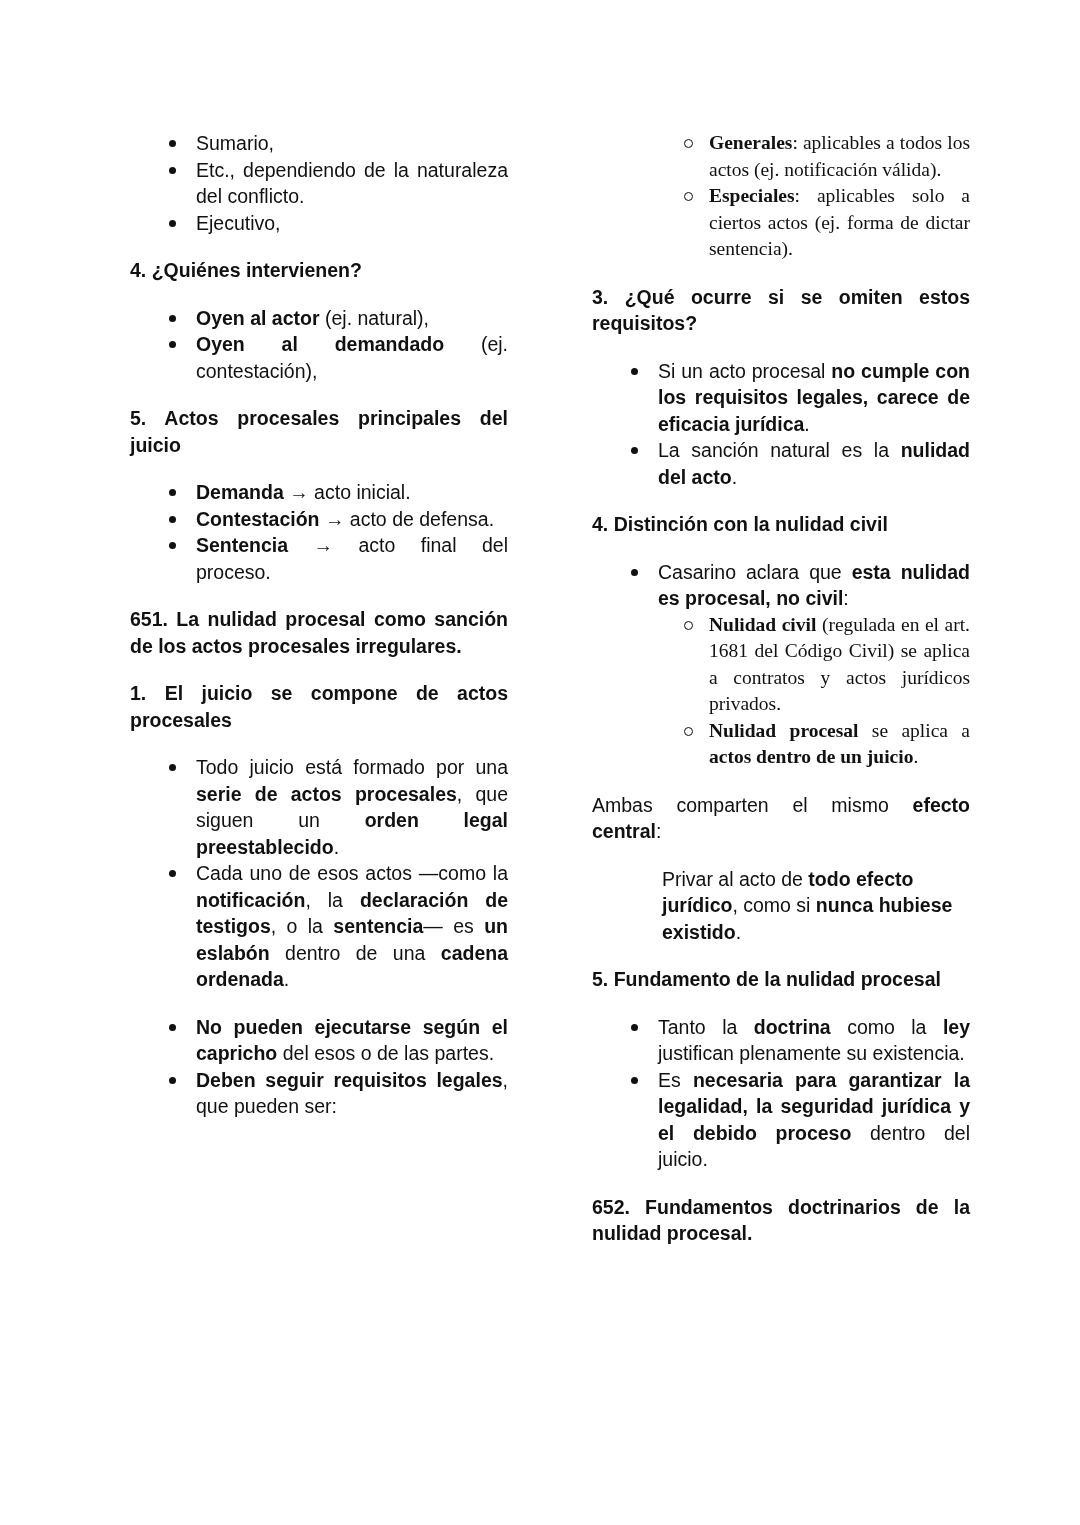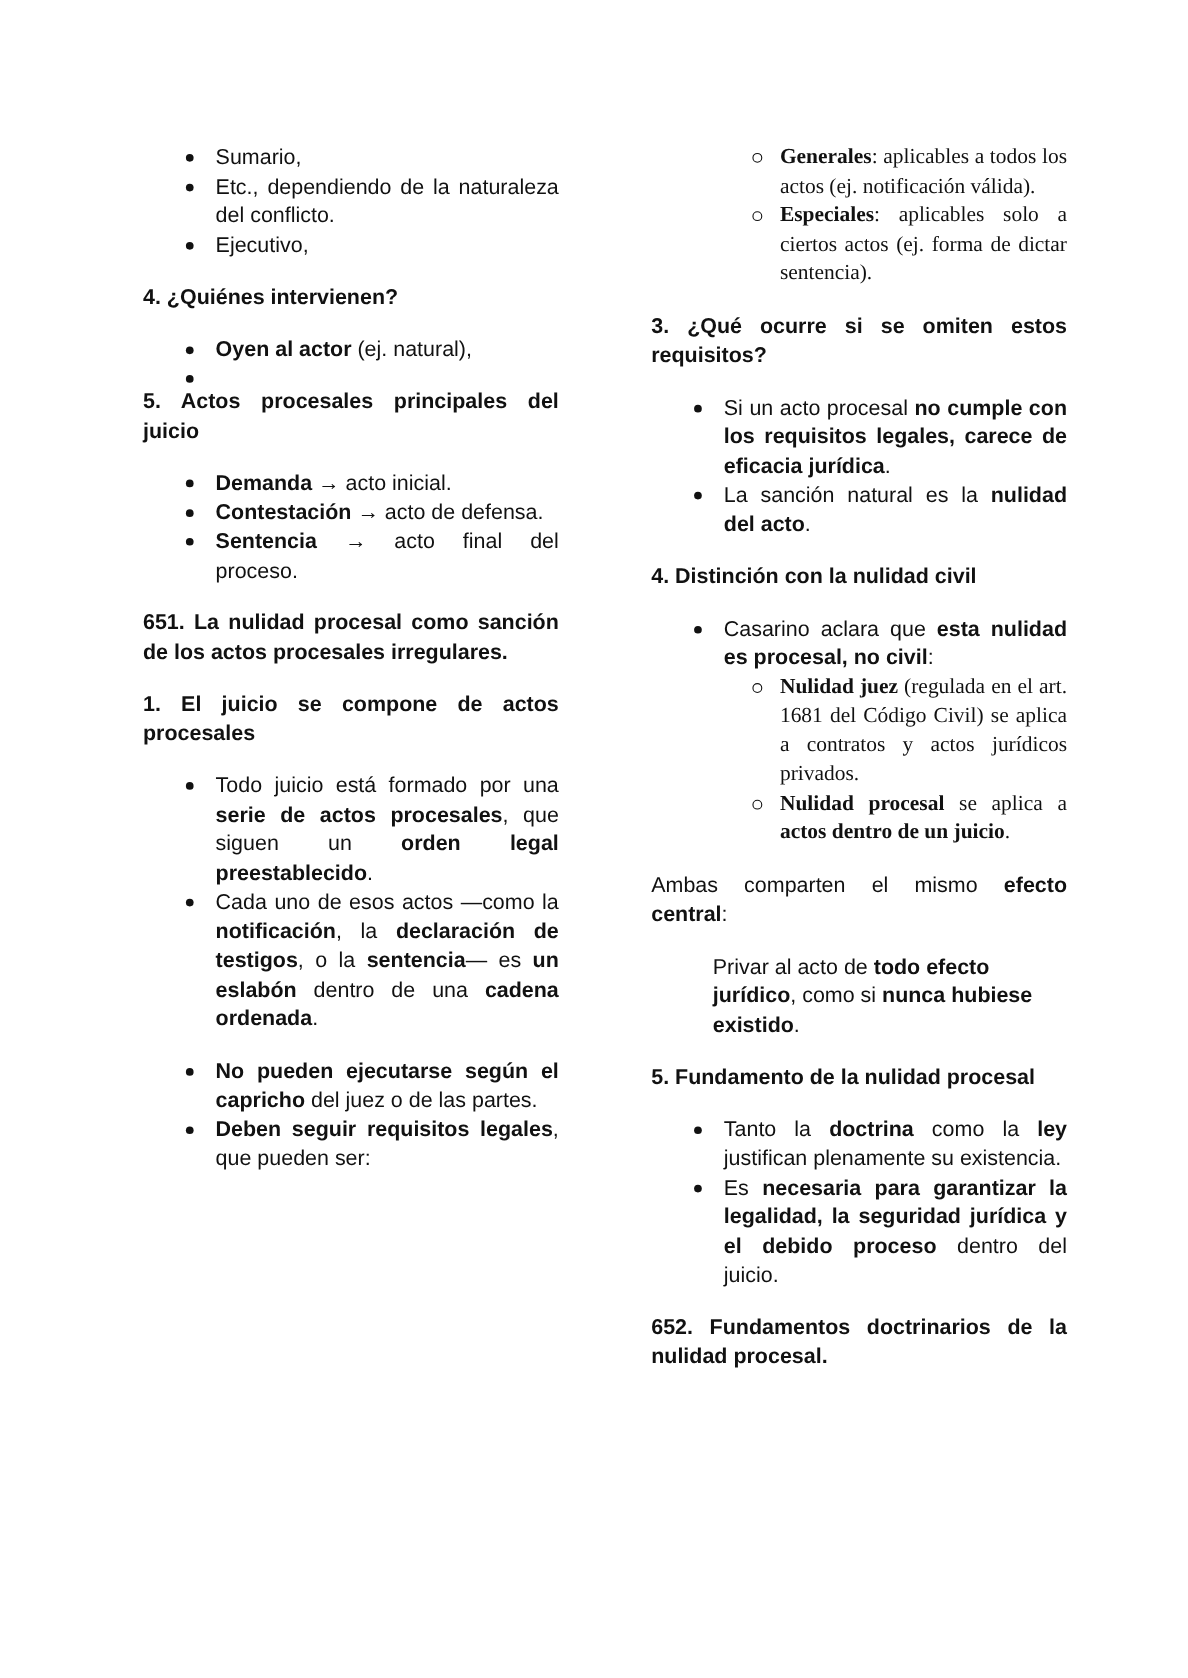--- a/index.html
+++ b/index.html
@@ -30,21 +30,21 @@
     flex: 0 0 378px;
   }
   .block { margin: 0 0 21px 0; }
   .heading {
     font-weight: bold;
     text-align: justify;
   }
   .heading.underline { }
   .paragraph { text-align: justify; }
   .quote {
-    margin-left: 56px;
+    margin-left: 70px;
     text-align: left;
   }
   .list { }
   .li {
     position: relative;
     text-align: justify;
   }
   .li.level-1 { padding-left: 66px; }
   .li.level-2 { padding-left: 117px; font-family: Liberation Serif, serif; }
   .marker {
@@ -75,53 +75,53 @@
 <div class="page">
   <div class="col" id="col-0">
       <div class="block list">
         <div class="li level-1"><span class="marker m1"></span><span><span>Sumario,</span></span></div>
         <div class="li level-1"><span class="marker m1"></span><span><span>Etc., dependiendo de la naturaleza del conflicto.</span></span></div>
         <div class="li level-1"><span class="marker m1"></span><span><span>Ejecutivo,</span></span></div>
       </div>
       <div class="block heading">4. ¿Quiénes intervienen?</div>
       <div class="block list">
         <div class="li level-1"><span class="marker m1"></span><span><b>Oyen al actor</b><span> (ej. natural),</span></span></div>
-        <div class="li level-1"><span class="marker m1"></span></div>
+        <div class="li level-1"><span class="marker m1"></span><span><b>Oyen al demandado</b><span> (ej. contestación),</span></span></div>
       </div>
       <div class="block heading">5. Actos procesales principales del juicio</div>
       <div class="block list">
         <div class="li level-1"><span class="marker m1"></span><span><b>Demanda</b><span> → acto inicial.</span></span></div>
         <div class="li level-1"><span class="marker m1"></span><span><b>Contestación</b><span> → acto de defensa.</span></span></div>
         <div class="li level-1"><span class="marker m1"></span><span><b>Sentencia</b><span> → acto final del proceso.</span></span></div>
       </div>
       <div class="block heading underline">651. La nulidad procesal como sanción de los actos procesales irregulares.</div>
       <div class="block heading">1. El juicio se compone de actos procesales</div>
       <div class="block list">
         <div class="li level-1"><span class="marker m1"></span><span><span>Todo juicio está formado por una </span><b>serie de actos procesales</b><span>, que siguen un </span><b>orden legal preestablecido</b><span>.</span></span></div>
         <div class="li level-1"><span class="marker m1"></span><span><span>Cada uno de esos actos —como la </span><b>notificación</b><span>, la </span><b>declaración de testigos</b><span>, o la </span><b>sentencia</b><span>— es </span><b>un eslabón</b><span> dentro de una </span><b>cadena ordenada</b><span>.</span></span></div>
       </div>
       <div class="block list">
-        <div class="li level-1"><span class="marker m1"></span><span><b>No pueden ejecutarse según el capricho</b><span> del juez o de las partes.</span></span></div>
+        <div class="li level-1"><span class="marker m1"></span><span><b>No pueden ejecutarse según el capricho</b><span> del esos o de las partes.</span></span></div>
         <div class="li level-1"><span class="marker m1"></span><span><b>Deben seguir requisitos legales</b><span>, que pueden ser:</span></span></div>
       </div>
     </div>
   <div class="col" id="col-1">
       <div class="block list">
         <div class="li level-2"><span class="marker m2"></span><span><b>Generales</b><span>: aplicables a todos los actos (ej. notificación válida).</span></span></div>
         <div class="li level-2"><span class="marker m2"></span><span><b>Especiales</b><span>: aplicables solo a ciertos actos (ej. forma de dictar sentencia).</span></span></div>
       </div>
       <div class="block heading">3. ¿Qué ocurre si se omiten estos requisitos?</div>
       <div class="block list">
         <div class="li level-1"><span class="marker m1"></span><span><span>Si un acto procesal </span><b>no cumple con los requisitos legales, carece de eficacia jurídica</b><span>.</span></span></div>
         <div class="li level-1"><span class="marker m1"></span><span><span>La sanción natural es la </span><b>nulidad del acto</b><span>.</span></span></div>
       </div>
       <div class="block heading">4. Distinción con la nulidad civil</div>
       <div class="block list">
         <div class="li level-1"><span class="marker m1"></span><span><span>Casarino aclara que </span><b>esta nulidad es procesal, no civil</b><span>:</span></span></div>
-        <div class="li level-2"><span class="marker m2"></span><span><b>Nulidad juez</b><span> (regulada en el art. 1681 del Código Civil) se aplica a contratos y actos jurídicos privados.</span></span></div>
+        <div class="li level-2"><span class="marker m2"></span><span><b>Nulidad civil</b><span> (regulada en el art. 1681 del Código Civil) se aplica a contratos y actos jurídicos privados.</span></span></div>
         <div class="li level-2"><span class="marker m2"></span><span><b>Nulidad procesal</b><span> se aplica a </span><b>actos dentro de un juicio</b><span>.</span></span></div>
       </div>
       <div class="block paragraph"><span>Ambas comparten el mismo </span><b>efecto central</b><span>:</span></div>
       <div class="block quote"><span>Privar al acto de </span><b>todo efecto jurídico</b><span>, como si </span><b>nunca hubiese existido</b><span>.</span></div>
       <div class="block heading">5. Fundamento de la nulidad procesal</div>
       <div class="block list">
         <div class="li level-1"><span class="marker m1"></span><span><span>Tanto la </span><b>doctrina</b><span> como la </span><b>ley</b><span> justifican plenamente su existencia.</span></span></div>
         <div class="li level-1"><span class="marker m1"></span><span><span>Es </span><b>necesaria para garantizar la legalidad, la seguridad jurídica y el debido proceso</b><span> dentro del juicio.</span></span></div>
       </div>
       <div class="block heading underline">652. Fundamentos doctrinarios de la nulidad procesal.</div>

